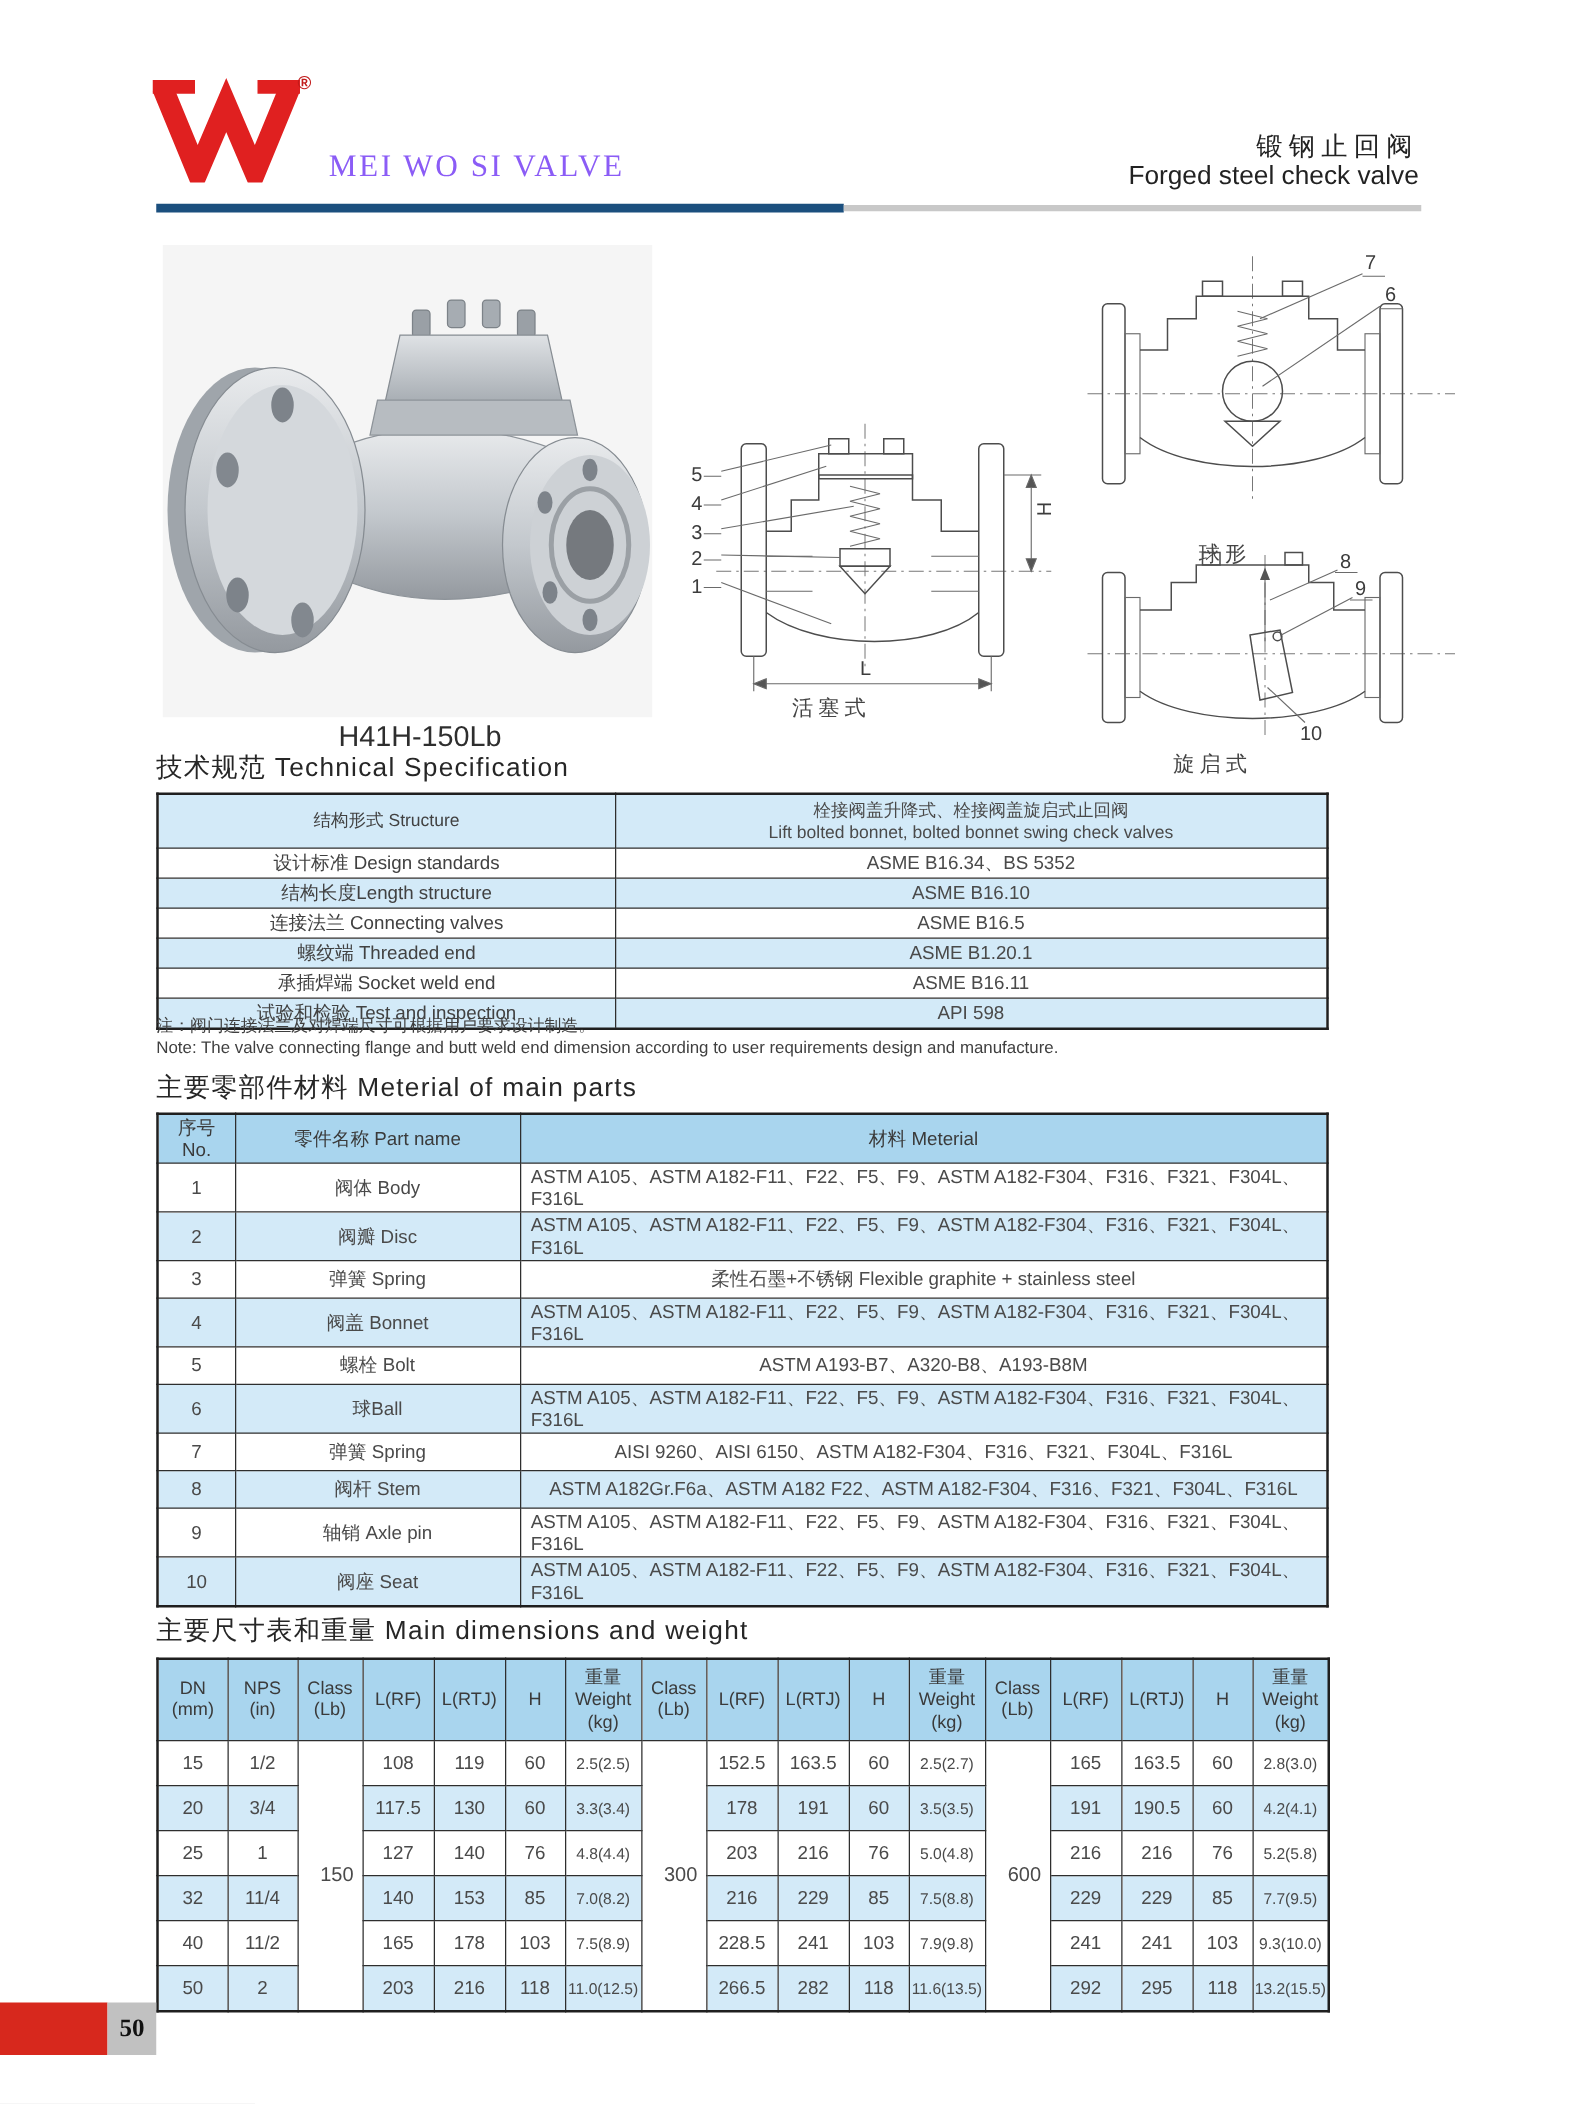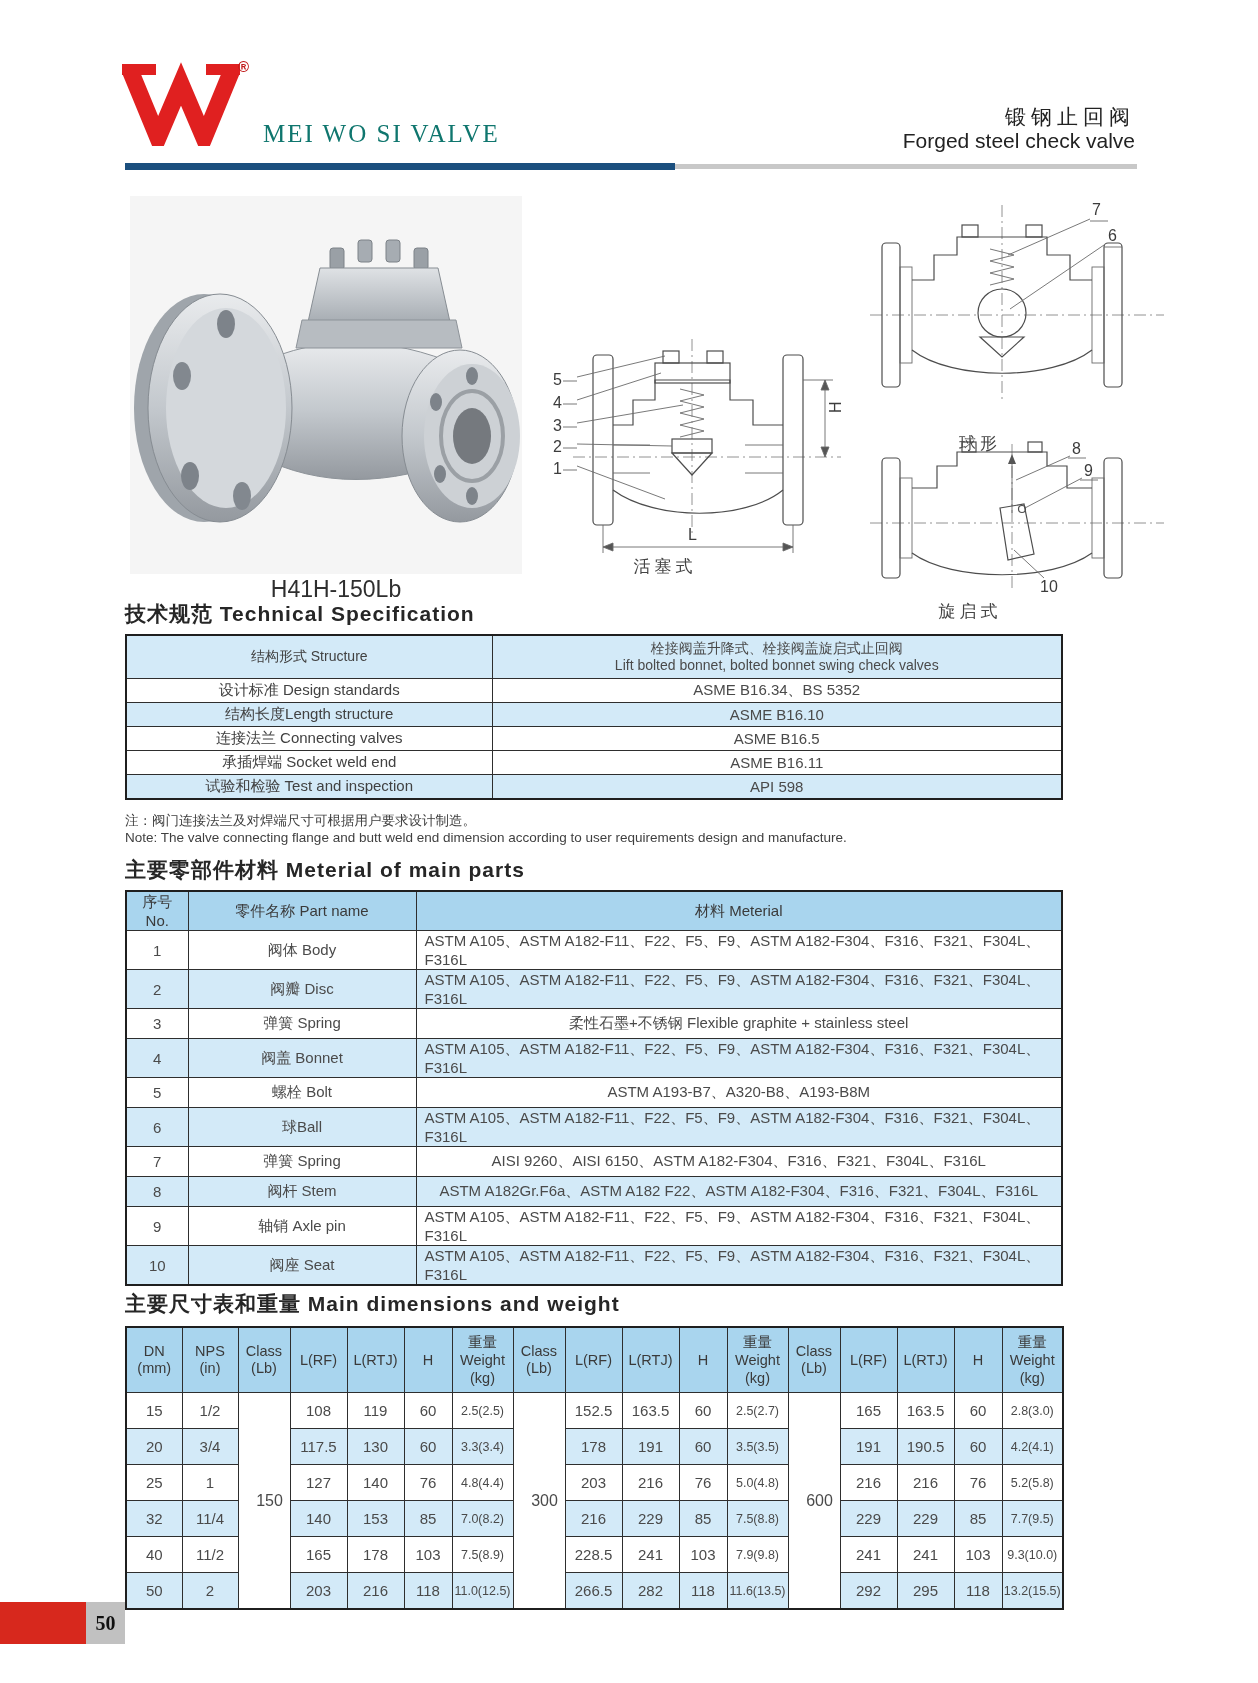--- a/index.html
+++ b/index.html
@@ -4,38 +4,38 @@
 <style>
   html,body{margin:0;padding:0;background:#e9e9e9;}
   .page{position:relative;width:1258px;height:1683px;background:#ffffff;margin:0 auto;
         font-family:"Liberation Sans",sans-serif;color:#333;overflow:hidden;}
   
   .logo-svg{position:absolute;left:122px;top:58px;}
   .reg{position:absolute;left:238px;top:58px;font-size:15px;color:#c21a1a;font-weight:700;}
   .brand-cn{position:absolute;left:258px;top:62px;font-size:47px;font-weight:700;letter-spacing:8px;
             font-family:"Liberation Serif",serif;color:#151515;}
   .brand-en{position:absolute;left:263px;top:120px;font-size:25px;letter-spacing:2px;
-            font-family:"Liberation Serif",serif;color:#0f766e;}
+            font-family:"Liberation Serif",serif;color:#8b5cf6;}
   .product-cn{position:absolute;left:735px;top:103px;width:400px;text-align:right;
               font-size:21px;letter-spacing:5px;color:#222;}
   .product-en{position:absolute;left:735px;top:129px;width:400px;text-align:right;
               font-size:21px;color:#222;}
   .div-blue{position:absolute;left:125px;top:163px;width:550px;height:7px;background:#1b4f7e;}
   .div-gray{position:absolute;left:675px;top:164px;width:462px;height:5px;background:#c8c8c8;}
   
   .draw{position:absolute;}
   .cap{position:absolute;font-size:17px;color:#444;text-align:center;letter-spacing:4px;}
   .photo-cap{position:absolute;left:186px;top:576px;width:300px;text-align:center;
              font-size:23px;color:#2e2e2e;}
   .ln{fill:none;stroke:#4d4d4d;stroke-width:1.2;}
   .thin{fill:none;stroke:#6a6a6a;stroke-width:0.9;}
   .cl{fill:none;stroke:#777;stroke-width:0.8;stroke-dasharray:12 4 2 4;}
   .num{font-family:"Liberation Sans",sans-serif;font-size:16px;fill:#3c3c3c;}
   
-  .h2{position:absolute;left:125px;font-size:21px;font-weight:700;color:#262626;letter-spacing:1px;}
+  .h2{position:absolute;left:125px;font-size:21px;font-weight:400;color:#262626;letter-spacing:1px;}
   .note{position:absolute;left:125px;font-size:13.5px;color:#3f3f3f;}
   
   table.t{position:absolute;left:125px;border-collapse:collapse;table-layout:fixed;
           width:936px;background:#fff;border:2px solid #1f1f1f;}
   .t td,.t th{border:1px solid #2e2e2e;text-align:center;vertical-align:middle;
               font-size:15px;color:#4a4a4a;padding:1px 4px;overflow:hidden;}
   .t th{background:#a9d5ee;font-weight:400;color:#3a3a3a;}
   tr.blue td{background:#d3eaf8;}
   td.cls{background:#fff !important;font-size:16px;padding-left:15px;}
   td.lbl{color:#414141;}
@@ -235,20 +235,24 @@
           <td>ASME B16.34、BS 5352</td>
         </tr>
         <tr class="blue">
           <td class="lbl">结构长度Length structure</td>
           <td>ASME B16.10</td>
         </tr>
         <tr>
           <td class="lbl">连接法兰 Connecting valves</td>
           <td>ASME B16.5</td>
         </tr>
+        <tr class="blue">
+          <td class="lbl">螺纹端 Threaded end</td>
+          <td>ASME B1.20.1</td>
+        </tr>
         <tr>
           <td class="lbl">承插焊端 Socket weld end</td>
           <td>ASME B16.11</td>
         </tr>
         <tr class="blue">
           <td class="lbl">试验和检验 Test and inspection</td>
           <td>API 598</td>
         </tr>
       </tbody>
   </table>

